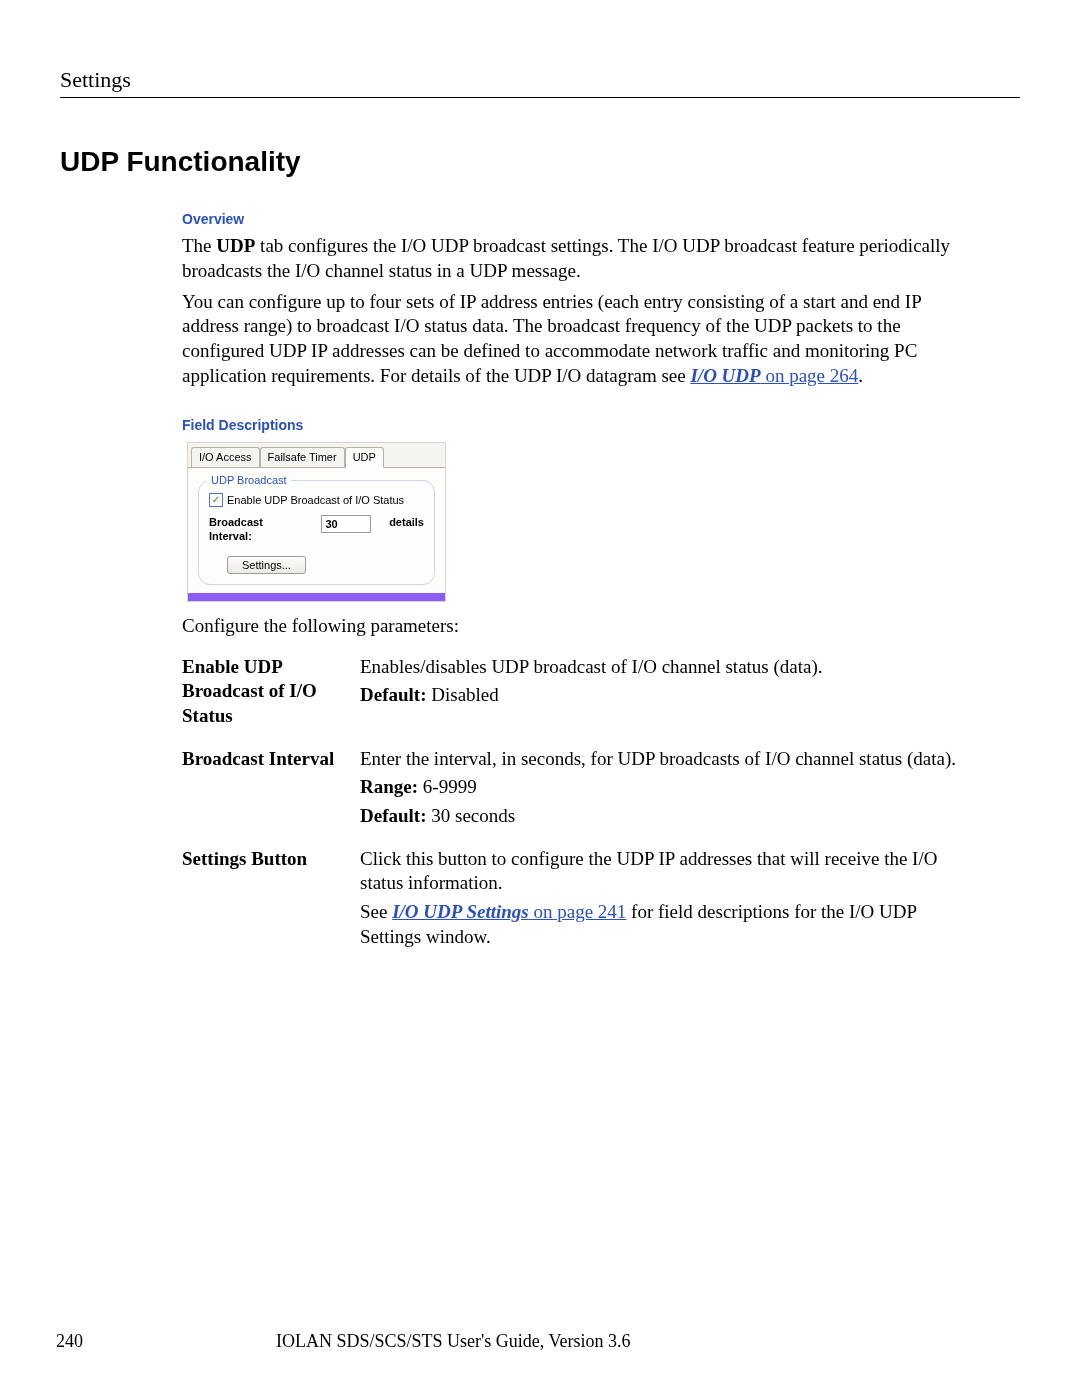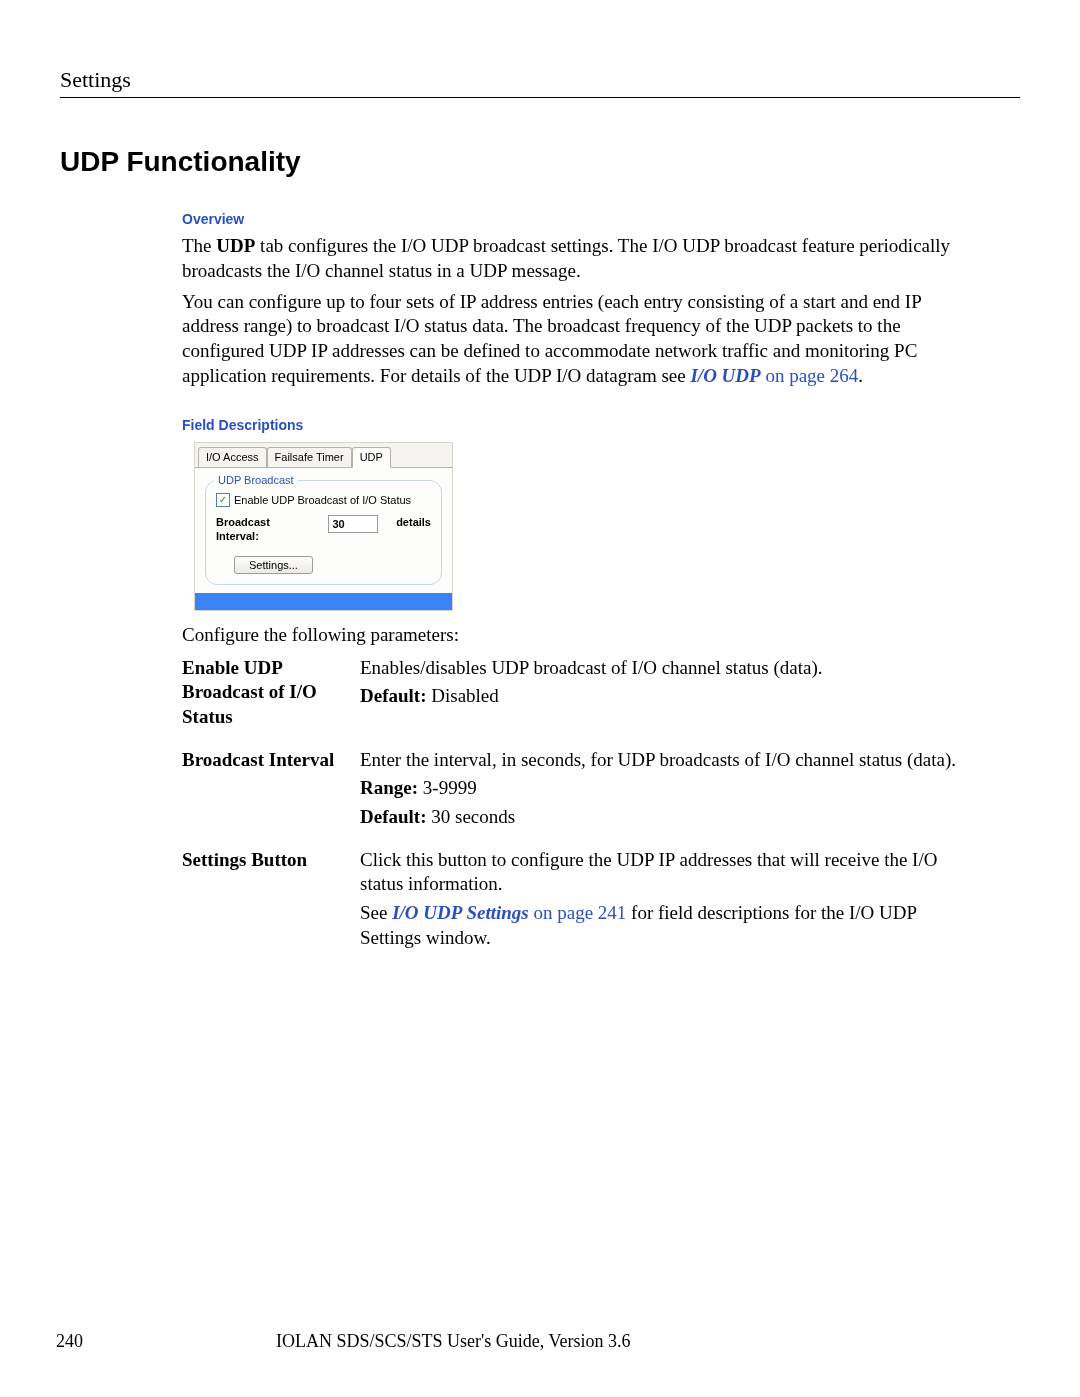--- a/index.html
+++ b/index.html
@@ -43,30 +43,31 @@
   .body-block {
     margin-left: 122px;
     margin-right: 40px;
   }
   .p {
     margin: 0 0 6px 0;
   }
   .bold { font-weight: bold; }
   .link {
     color: #2a4fbf;
+    text-decoration: underline;
   }
   .link .ital { font-style: italic; font-weight: bold; }
   .ui-shot {
-    margin: 8px 0 12px 12px;
+    margin: 8px 0 12px 5px;
     width: 257px;
     font-family: Tahoma, Arial, sans-serif;
     font-size: 11px;
-    background: #3b82f6;
+    background: #8b5cf6;
     border: 1px solid #d8d5cf;
-    padding-bottom: 17px;
+    padding-bottom: 8px;
   }
   .ui-tabs {
     display: flex;
     align-items: flex-end;
     border-bottom: 1px solid #b5b2aa;
     padding: 4px 3px 0 3px;
     background: #f5f4f0;
   }
   .ui-tab {
     padding: 2px 7px;
@@ -138,21 +139,21 @@
   .ui-button {
     border: 1px solid #9c9c9c;
     background: linear-gradient(#fdfdfc,#eceae4);
     padding: 2px 14px;
     border-radius: 3px;
     font-family: Tahoma, Arial, sans-serif;
     font-size: 11px;
     margin-left: 18px;
   }
   .param-intro {
-    margin: 8px 0 8px 0;
+    margin: 8px 0 16px 0;
   }
   table.params {
     border-collapse: collapse;
     width: 100%;
   }
   table.params td {
     vertical-align: top;
     padding: 0 0 18px 0;
   }
   table.params td.label {
@@ -225,21 +226,21 @@
         <td class="label">Enable UDP Broadcast of I/O Status</td>
         <td>
           <div>Enables/disables UDP broadcast of I/O channel status (data).</div>
           <div class="sub"><span class="bold">Default:</span><span> Disabled</span></div>
         </td>
       </tr>
       <tr>
         <td class="label">Broadcast Interval</td>
         <td>
           <div>Enter the interval, in seconds, for UDP broadcasts of I/O channel status (data).</div>
-          <div class="sub"><span class="bold">Range:</span><span> 3-9999</span></div>
+          <div class="sub"><span class="bold">Range:</span><span> 6-9999</span></div>
           <div class="sub"><span class="bold">Default:</span><span> 30 seconds</span></div>
         </td>
       </tr>
       <tr>
         <td class="label">Settings Button</td>
         <td>
           <div>Click this button to configure the UDP IP addresses that will receive the I/O status information.</div>
           <div class="sub">
             <span>See </span><span class="link"><span class="ital">I/O UDP Settings</span><span> on page 241</span></span><span> for field descriptions for the I/O UDP Settings window.</span>
           </div>

